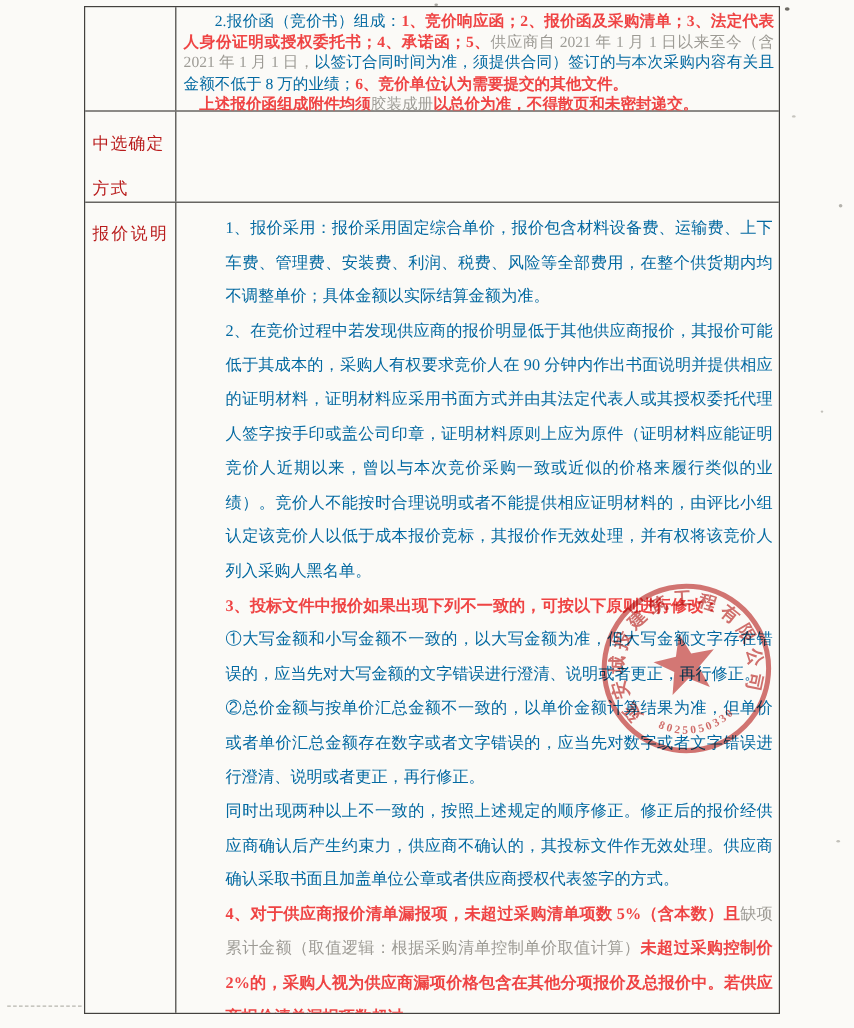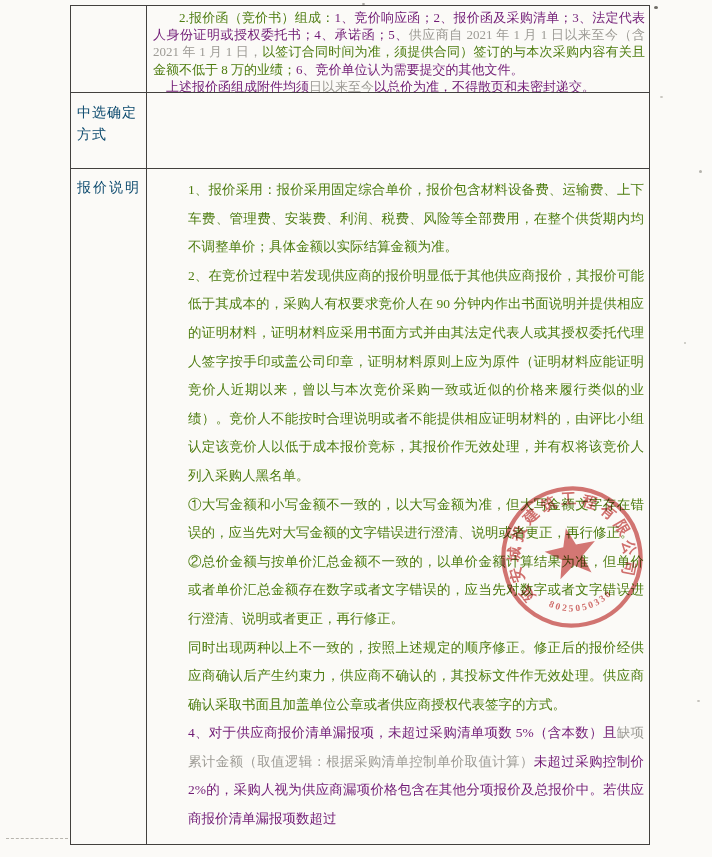--- a/index.html
+++ b/index.html
@@ -15,40 +15,40 @@
     display:flex;flex-direction:column;box-sizing:border-box;
     background:transparent;
   }
   .t-row{display:flex;box-sizing:border-box;border-bottom:1.4px solid #43413e;}
   .t-row:last-child{border-bottom:none;flex:1;min-height:0;gap:34px;}
   .row-0{height:87px;}
   .row-1{height:76px;}
   .cell{box-sizing:border-box;}
   .label-cell{
     width:76px;flex:0 0 76px;border-right:1.4px solid #43413e;
-    padding:9px 3px 0 6px;font-size:14px;color:#0c4a6e;
-    line-height:22px;letter-spacing:1px;
+    padding:9px 3px 0 6px;font-size:14px;color:#b91c1c;
+    line-height:38px;letter-spacing:1px;
   }
   .row-2 .label-cell{padding-top:8px;letter-spacing:2px;}
   .content-cell{
     flex:1;min-width:0;overflow:hidden;
     padding:2px 4px 0 6px;color:#403e3a;
   }
   .row-0 .content-cell{padding-top:3px;}
   .row-1 .content-cell{padding-top:3px;}
   .row-2 .content-cell{padding:7px 5px 0 7px;}
   .para{margin:0;text-align:justify;}
   .row-0 .para{font-size:13px;line-height:17.2px;}
   .row-1 .para{font-size:13px;line-height:18.2px;}
   .row-2 .para{font-size:13.5px;line-height:28.6px;}
   .ind0{text-indent:0;}
   .ind1{text-indent:1em;}
   .ind2{text-indent:2em;}
-  .w-b{font-weight:normal;color:#701a75;}
-  .w-n{color:#4d7c0f;}
+  .w-b{font-weight:bold;color:#ef4444;}
+  .w-n{color:#0369a1;}
   .w-l{color:#9d9b95;}
   
   .stamp{
     position:absolute;left:492px;top:477px;width:160px;height:160px;
     mix-blend-mode:multiply;opacity:.88;pointer-events:none;
   }
   
   .speck{position:absolute;border-radius:50%;}
   .bottom-dash{
     position:absolute;left:6px;top:838px;width:62px;height:0;
@@ -59,33 +59,34 @@
 <body>
 
 <div class="viewport">
 
   <div class="doc-table">
 
     <div class="t-row row-0">
       <div class="cell label-cell"></div>
       <div class="cell content-cell">
           <p class="para ind2"><span class="seg w-n">2.报价函（竞价书）组成：</span><span class="seg w-b">1、竞价响应函；2、报价函及采购清单；3、法定代表人身份证明或授权委托书；4、承诺函；5、</span><span class="seg w-l">供应商自 2021 年 1 月 1 日以来至今（含 2021 年 1 月 1 日，</span><span class="seg w-n">以签订合同时间为准，须提供合同）签订的与本次采购内容有关且金额不低于 8 万的业绩；</span><span class="seg w-b">6、竞价单位认为需要提交的其他文件。</span></p>
-          <p class="para ind1"><span class="seg w-b">上述报价函组成附件均须</span><span class="seg w-l">日以来至今</span><span class="seg w-b">以总价为准，不得散页和未密封递交。</span></p>
+          <p class="para ind1"><span class="seg w-b">上述报价函组成附件均须</span><span class="seg w-l">胶装成册</span><span class="seg w-b">以总价为准，不得散页和未密封递交。</span></p>
         </div>
     </div>
 
     <div class="t-row row-1">
       <div class="cell label-cell">中选确定方式</div>
     </div>
 
     <div class="t-row row-2">
       <div class="cell label-cell">报价说明</div>
       <div class="cell content-cell">
           <p class="para ind0"><span class="seg w-n">1、报价采用：报价采用固定综合单价，报价包含材料设备费、运输费、上下车费、管理费、安装费、利润、税费、风险等全部费用，在整个供货期内均不调整单价；具体金额以实际结算金额为准。</span></p>
           <p class="para ind0"><span class="seg w-n">2、在竞价过程中若发现供应商的报价明显低于其他供应商报价，其报价可能低于其成本的，采购人有权要求竞价人在 90 分钟内作出书面说明并提供相应的证明材料，证明材料应采用书面方式并由其法定代表人或其授权委托代理人签字按手印或盖公司印章，证明材料原则上应为原件（证明材料应能证明竞价人近期以来，曾以与本次竞价采购一致或近似的价格来履行类似的业绩）。竞价人不能按时合理说明或者不能提供相应证明材料的，由评比小组认定该竞价人以低于成本报价竞标，其报价作无效处理，并有权将该竞价人列入采购人黑名单。</span></p>
+          <p class="para ind0"><span class="seg w-b">3、投标文件中报价如果出现下列不一致的，可按以下原则进行修改：</span></p>
           <p class="para ind0"><span class="seg w-n">①大写金额和小写金额不一致的，以大写金额为准，但大写金额文字存在错误的，应当先对大写金额的文字错误进行澄清、说明或者更正，再行修正。</span></p>
           <p class="para ind0"><span class="seg w-n">②总价金额与按单价汇总金额不一致的，以单价金额计算结果为准，但单价或者单价汇总金额存在数字或者文字错误的，应当先对数字或者文字错误进行澄清、说明或者更正，再行修正。</span></p>
           <p class="para ind0"><span class="seg w-n">同时出现两种以上不一致的，按照上述规定的顺序修正。修正后的报价经供应商确认后产生约束力，供应商不确认的，其投标文件作无效处理。供应商确认采取书面且加盖单位公章或者供应商授权代表签字的方式。</span></p>
           <p class="para ind0"><span class="seg w-b">4、对于供应商报价清单漏报项，未超过采购清单项数 5%（含本数）且</span><span class="seg w-l">缺项累计金额（取值逻辑：根据采购清单控制单价取值计算）</span><span class="seg w-b">未超过采购控制价 2%的，采购人视为供应商漏项价格包含在其他分项报价及总报价中。若供应商报价清单漏报项数超过</span></p>
         </div>
     </div>
 
   </div>
 
   <svg class="stamp" viewBox="0 0 160 160">

